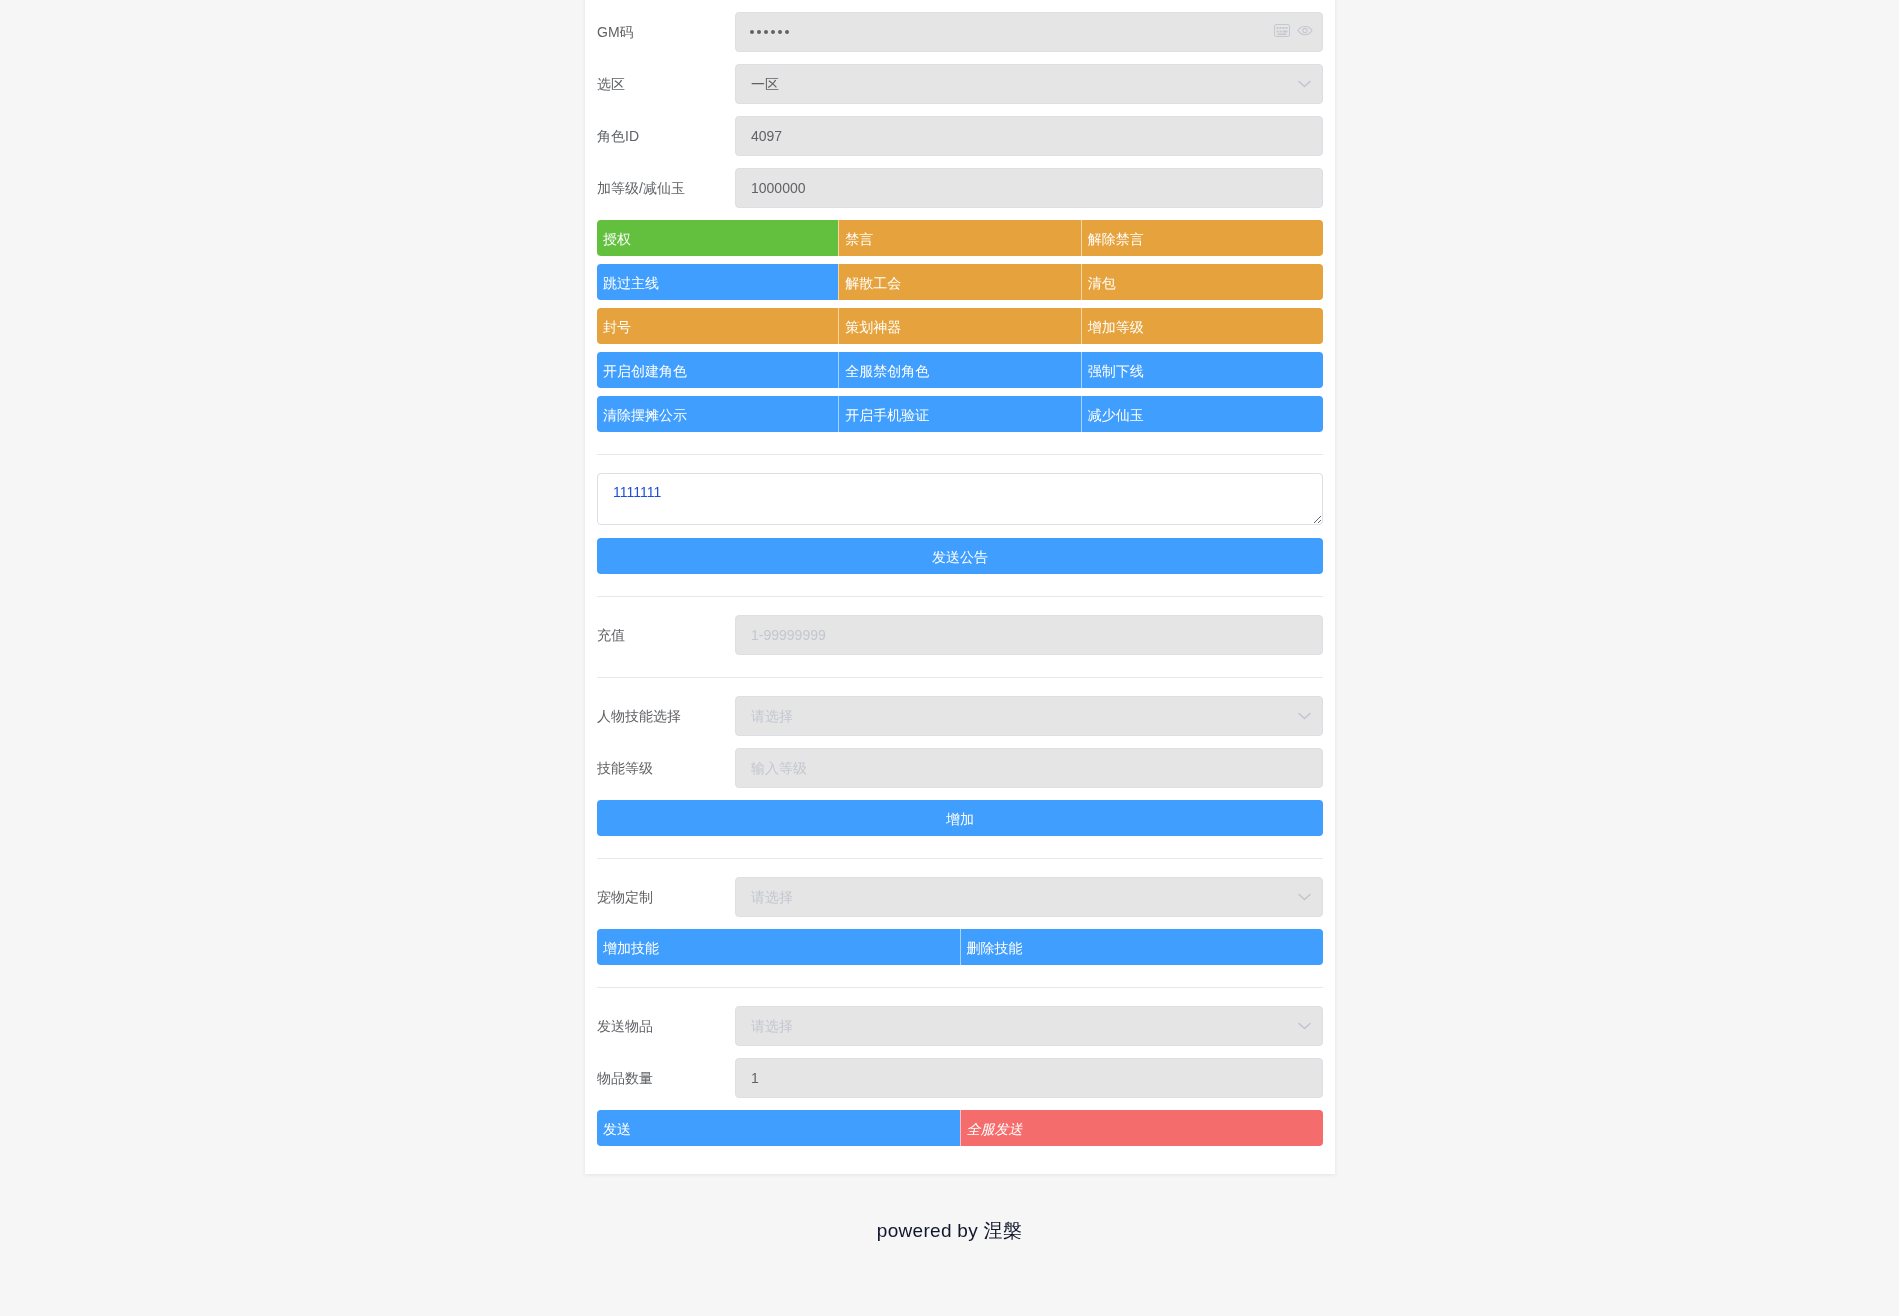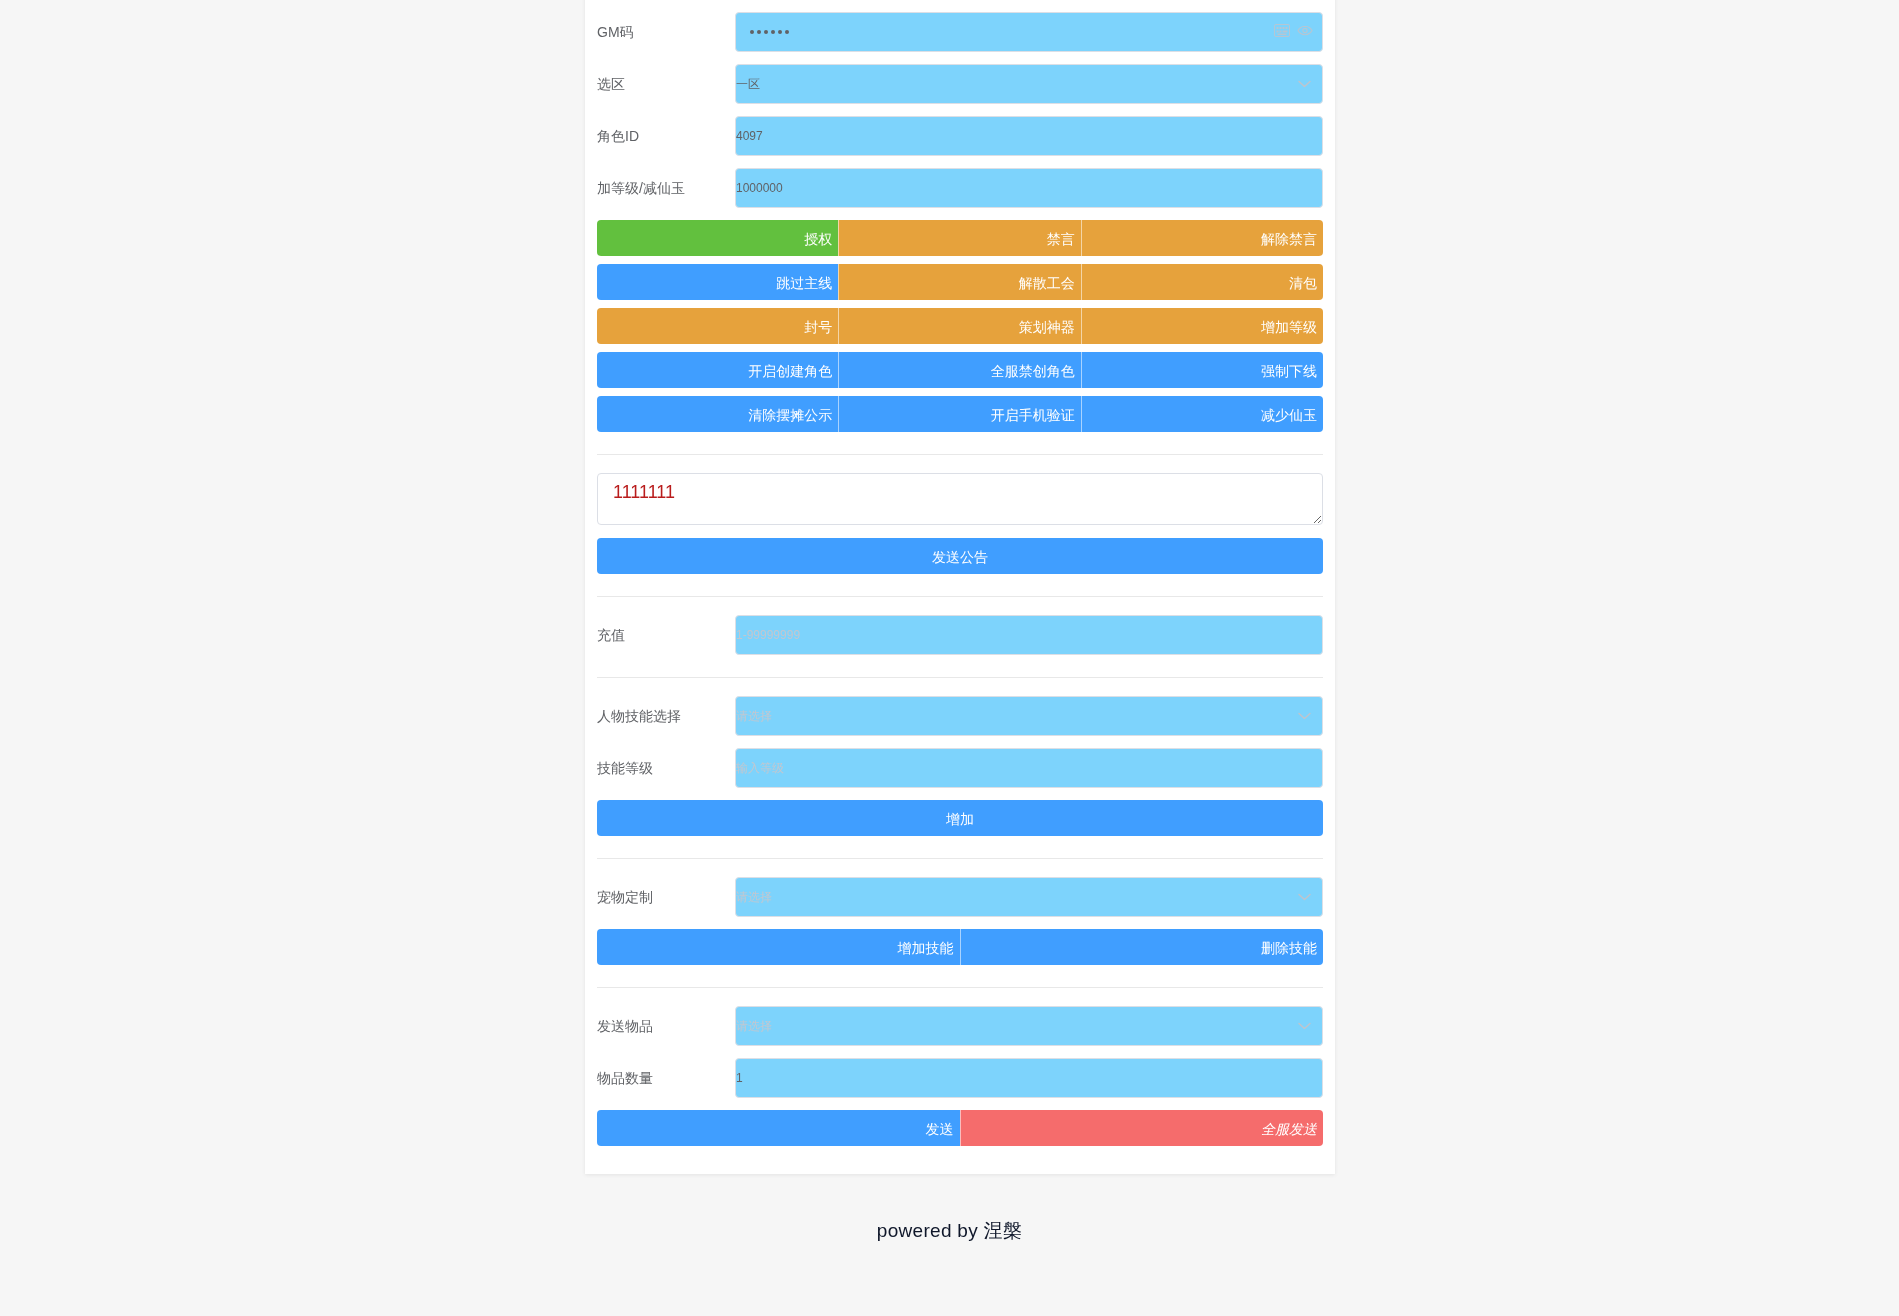--- a/index.html
+++ b/index.html
@@ -58,25 +58,25 @@
     position: relative;
     flex: 1 1 auto;
   }
   .inp {
     width: 100%;
     height: 40px;
     line-height: 40px;
     box-sizing: border-box;
     border: 1px solid #dcdfe6;
     border-radius: 4px;
-    background: #7dd3fc;
+    background: #e5e5e5;
     color: #606266;
-    font-size: 12px;
-    font-family: "Liberation Sans", "DejaVu Sans", sans-serif;
-    padding: 0 0;
+    font-size: 14px;
+    font-family: "Liberation Sans", "DejaVu Sans", sans-serif;
+    padding: 0 15px;
     outline: none;
   }
   .inp.withicons { padding-right: 62px; }
   .inp.withchev  { padding-right: 34px; }
   .inp::placeholder { color: #c3c7cf; }
 
   .inp-icons {
     position: absolute;
     right: 10px;
     top: 0;
@@ -117,21 +117,21 @@
   .btn-row {
     display: flex;
     margin-bottom: 8px;
     border-radius: 4px;
     overflow: hidden;
   }
   .btn {
     flex: 1 1 0;
     height: 36px;
     line-height: 36px;
-    text-align: right;
+    text-align: left;
     color: #fff;
     font-size: 14px;
     font-family: "Liberation Sans", "DejaVu Sans", sans-serif;
     border: none;
     cursor: pointer;
     user-select: none;
     white-space: nowrap;
     box-sizing: border-box;
   }
   .btn + .btn { border-left: 1px solid rgba(255,255,255,.55); }
@@ -165,22 +165,22 @@
 
   
   .ta-wrap { position: relative; margin-bottom: 10px; }
   textarea.ta {
     width: 100%;
     height: 52px;
     box-sizing: border-box;
     border: 1px solid #dcdfe6;
     border-radius: 4px;
     padding: 8px 15px;
-    font-size: 18px;
-    color: #b91c1c;
+    font-size: 14px;
+    color: #1d4ed8;
     font-family: "Liberation Sans", "DejaVu Sans", sans-serif;
     resize: vertical;
     outline: none;
     line-height: 20px;
   }
 
   
   .footer {
     position: absolute;
     left: 0;

